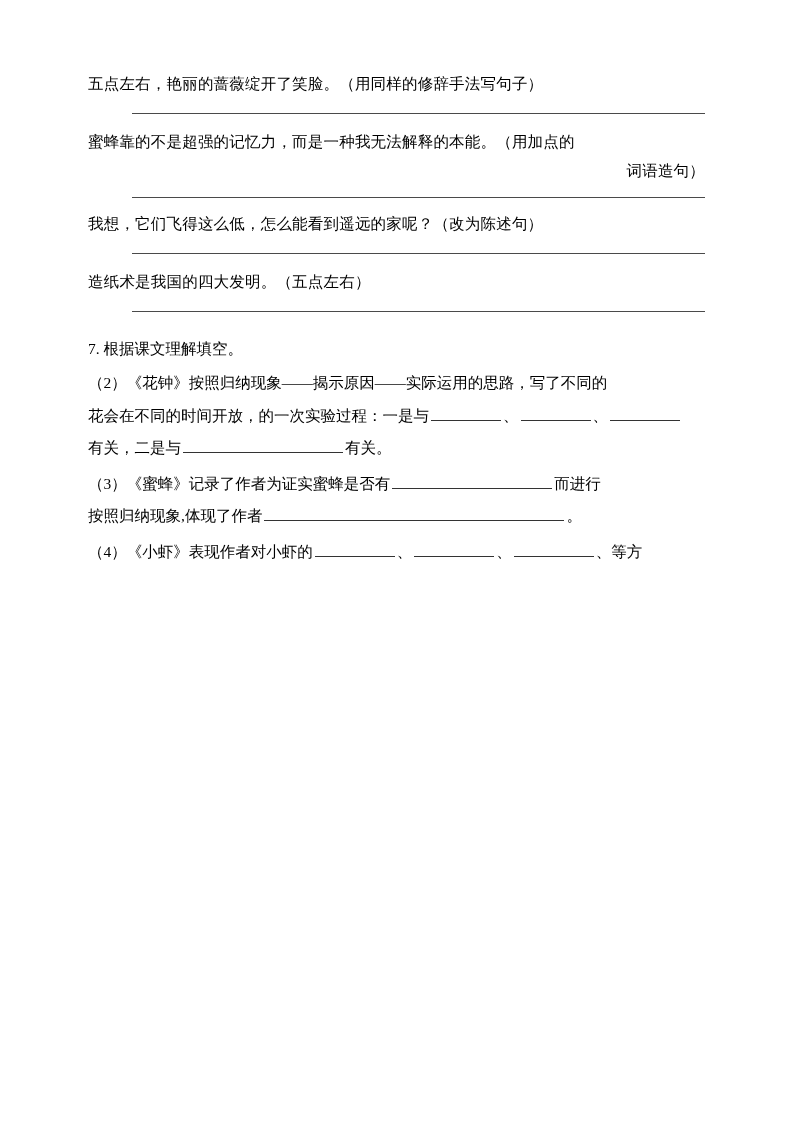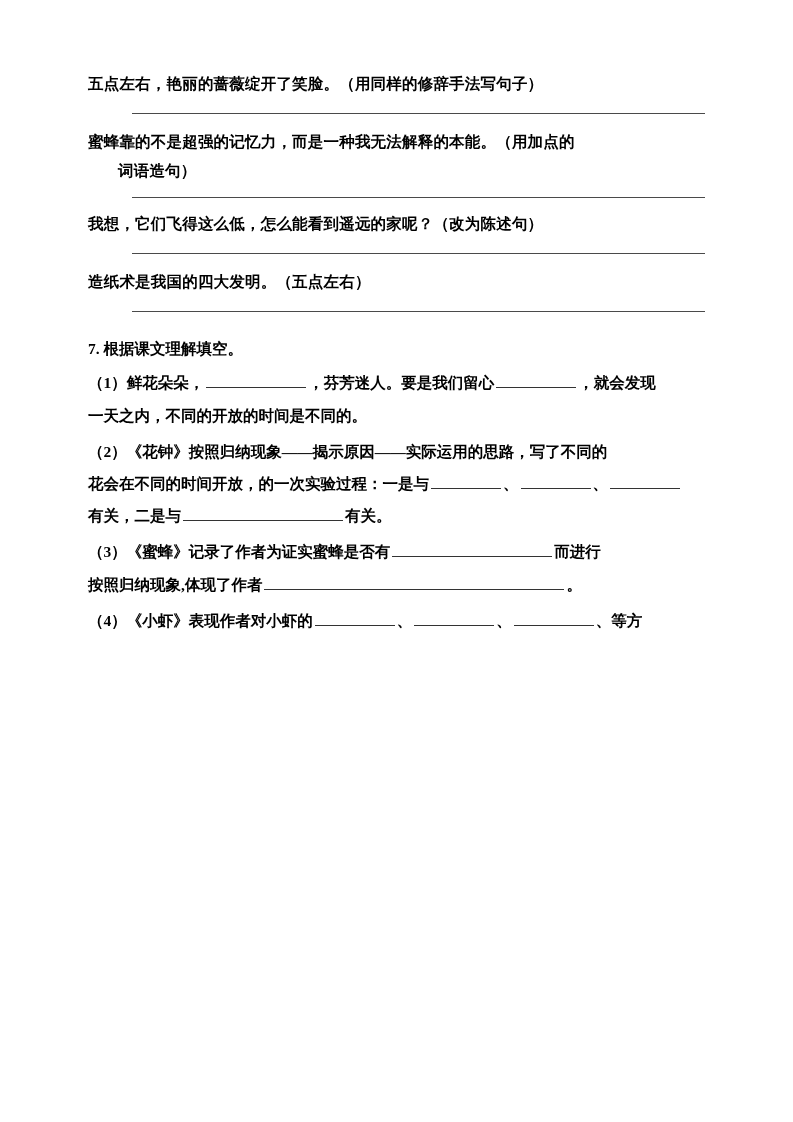--- a/index.html
+++ b/index.html
@@ -15,38 +15,38 @@
     position: relative;
     overflow: hidden;
   }
   .page {
     position: absolute;
     left: 0; top: 0;
     width: 793px;
     height: 936px;
     box-sizing: border-box;
     padding: 72px 88px 60px 88px;
-    font-weight: bold;
   }
   .content {
     width: 617px;
   }
   
   .q-line {
     font-size: 15.5px;
     line-height: 1.6;
     margin: 0 0 4px 0;
     letter-spacing: 0.2px;
     white-space: pre-wrap;
   }
   .q-block {
     margin-bottom: 6px;
   }
   .hang {
     padding-left: 30px;
+    text-align: right;
   }
   
   .answer-rule {
     border-bottom: 1px solid #4a4a4a;
     height: 0;
     margin: 16px 0 16px 44px;
     width: 573px;
   }
   .answer-rule.r2 {
     margin-top: 14px;
@@ -100,24 +100,20 @@
       <div class="answer-rule"></div>
     </div>
 
     <div class="q-block">
       <div class="q-line">造纸术是我国的四大发明。（五点左右）</div>
       <div class="answer-rule"></div>
     </div>
 
     <div class="section-title">7. 根据课文理解填空。</div>
 
-    <div class="q-block">
-      <div class="para"><span>（1）</span><span>鲜花朵朵，</span><span class="blank b-100"></span><span>，芬芳迷人。要是我们留心</span><span class="blank b-80"></span><span>，就会发现</span></div>
-      <div class="para">一天之内，不同的开放的时间是不同的。</div>
-    </div>
 
     <div class="q-block">
       <div class="para"><span>（2）</span><span>《花钟》按照归纳现象——揭示原因——实际运用的思路，写了不同的</span></div>
       <div class="para"><span>花会在不同的时间开放，的一次实验过程：一是与</span><span class="blank b-70"></span><span>、</span><span class="blank b-70"></span><span>、</span><span class="blank b-70"></span></div>
       <div class="para"><span>有关，二是与</span><span class="blank b-160"></span><span>有关。</span></div>
     </div>
 
     <div class="q-block">
       <div class="para"><span>（3）</span><span>《蜜蜂》记录了作者为证实蜜蜂是否有</span><span class="blank b-160"></span><span>而进行</span></div>
       <div class="para"><span>按照归纳现象,体现了作者</span><span class="blank b-300"></span><span>。</span></div>

